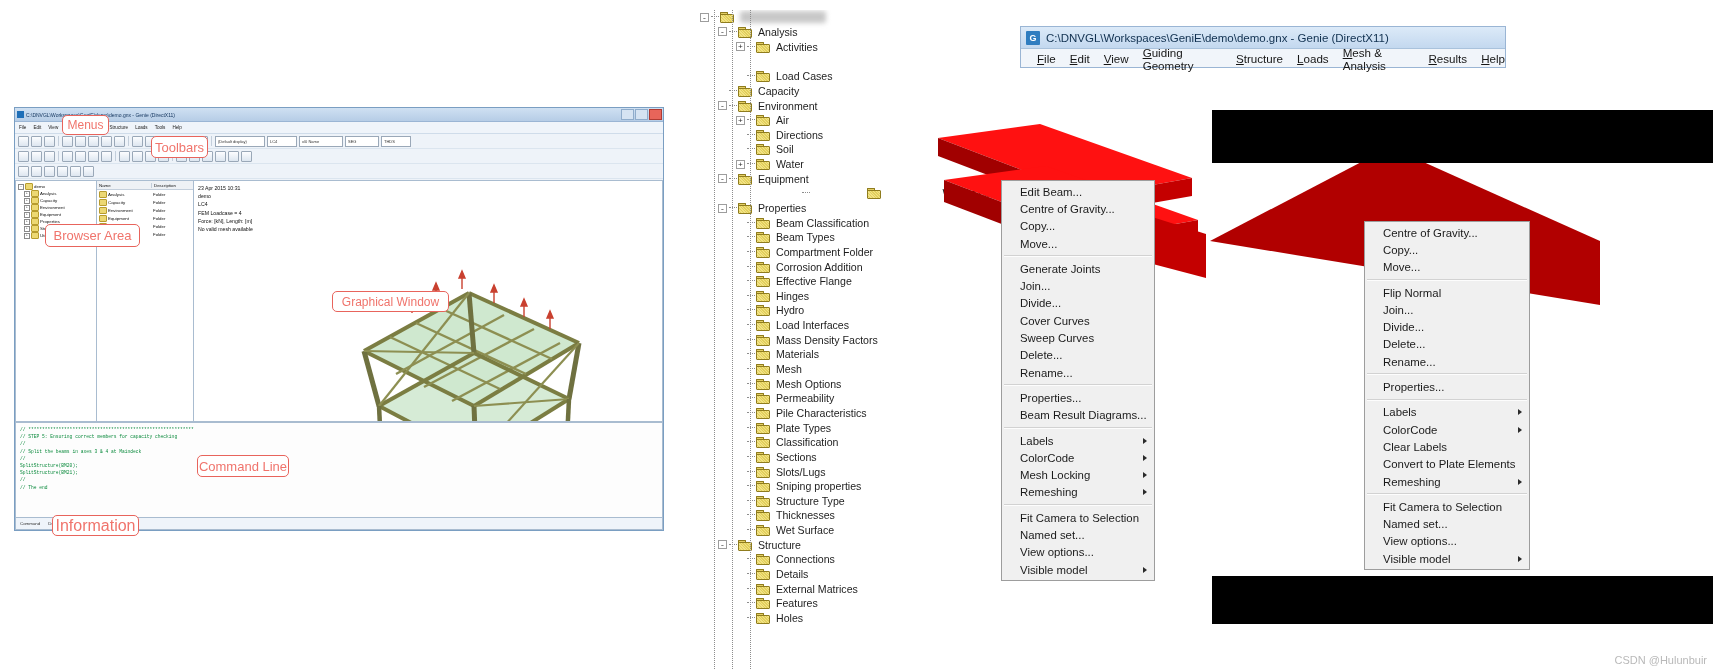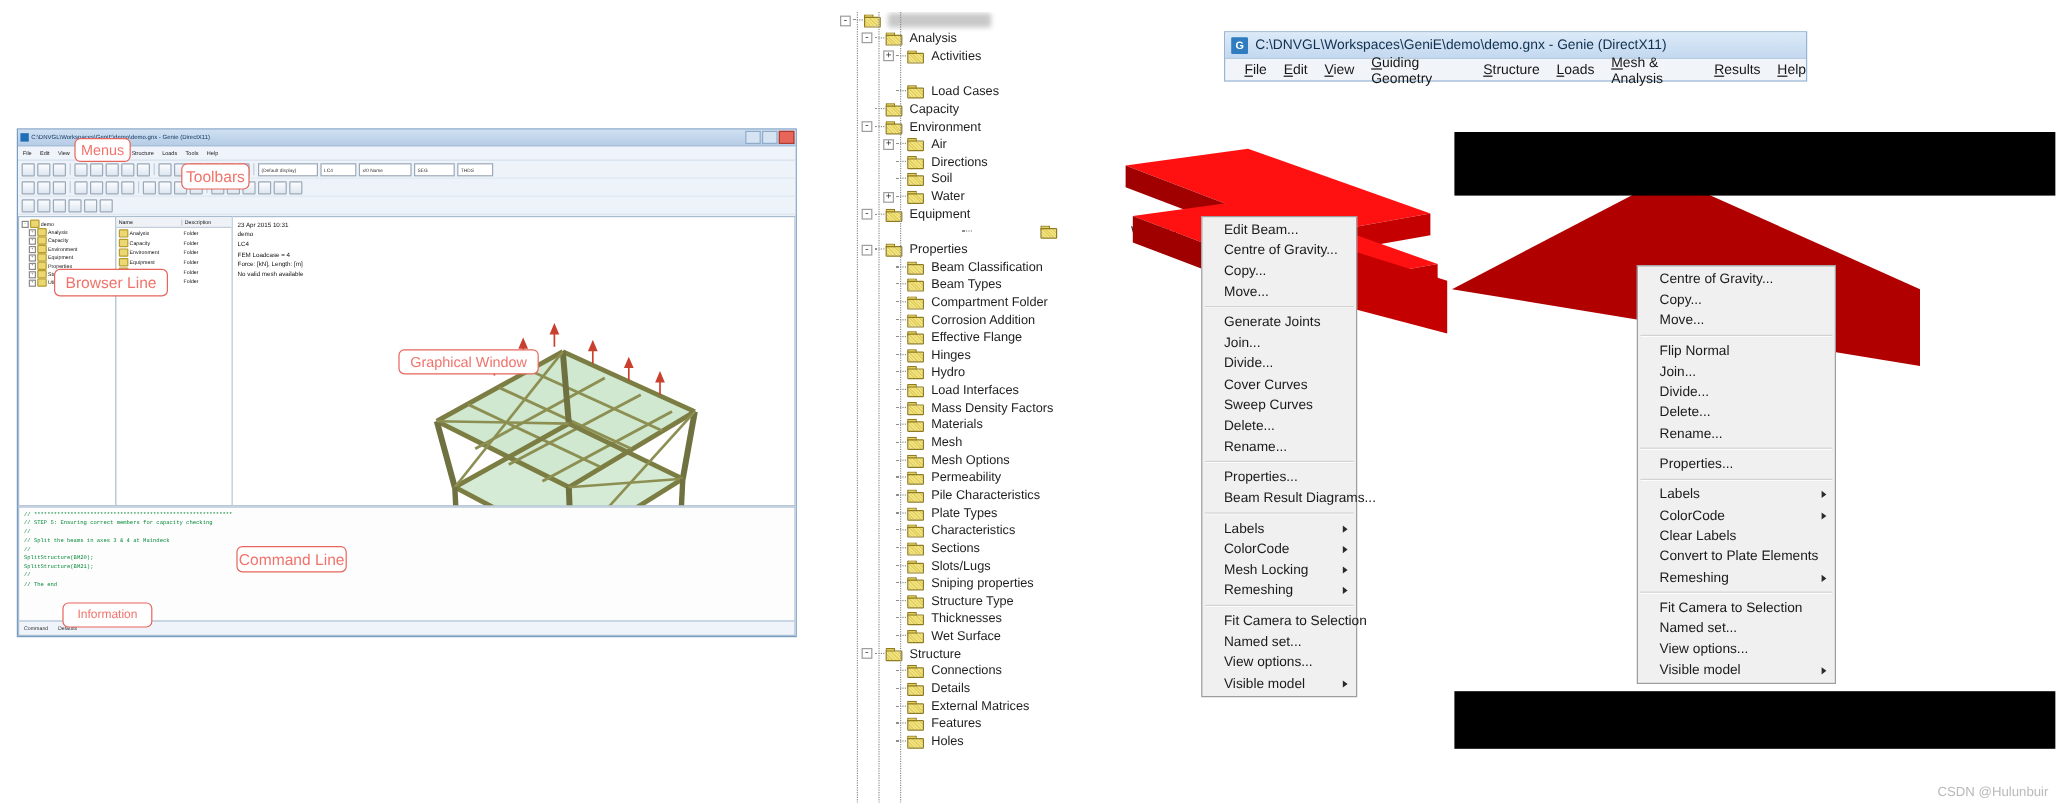--- a/index.html
+++ b/index.html
@@ -665,29 +665,29 @@
   </div>
 </div>
 
 <div class="callout" style="left:62px;top:115px;width:47px;height:20px;font-size:12px;">
   <span>Menus</span>
 </div>
 <div class="callout" style="left:151px;top:136px;width:57px;height:22px;font-size:13px;">
   <span>Toolbars</span>
 </div>
 <div class="callout" style="left:45px;top:224px;width:95px;height:23px;font-size:13px;">
-  <span>Browser Line</span>
+  <span>Browser Area</span>
 </div>
 <div class="callout" style="left:332px;top:291px;width:117px;height:21px;font-size:12px;">
   <span>Graphical Window</span>
 </div>
 <div class="callout" style="left:197px;top:455px;width:92px;height:22px;font-size:13px;">
   <span>Command Line</span>
 </div>
-<div class="callout" style="left:52px;top:502px;width:75px;height:21px;font-size:10px;">
+<div class="callout" style="left:52px;top:515px;width:87px;height:21px;font-size:16px;">
   <span>Information</span>
 </div>
 
 <div id="tree-col">
     <div class="tnode" style="padding-left: 0px;">
       <span class="exp">-</span>
       <span class="dots"></span>
       <span class="folder"></span>
       <span class="tlabel blur">GeniE Activity 26</span>
     </div>
@@ -850,21 +850,21 @@
     <div class="tnode" style="padding-left: 36px;">
       <span class="exp blank"></span>
       <span class="dots"></span>
       <span class="folder"></span>
       <span class="tlabel">Plate Types</span>
     </div>
     <div class="tnode" style="padding-left: 36px;">
       <span class="exp blank"></span>
       <span class="dots"></span>
       <span class="folder"></span>
-      <span class="tlabel">Characteristics</span>
+      <span class="tlabel">Classification</span>
     </div>
     <div class="tnode" style="padding-left: 36px;">
       <span class="exp blank"></span>
       <span class="dots"></span>
       <span class="folder"></span>
       <span class="tlabel">Sections</span>
     </div>
     <div class="tnode" style="padding-left: 36px;">
       <span class="exp blank"></span>
       <span class="dots"></span>
@@ -964,21 +964,21 @@
   <polygon points="200,92 276,116 276,160 200,140" fill="#c40000"></polygon>
 </svg>
 
 <svg class="redshape" style="left:1200px;top:145px;width:400px;height:160px;" viewBox="0 0 400 160">
   <polygon points="190,2 400,96 400,160 10,96" fill="#b10000"></polygon>
 </svg>
 
 <div class="blackbar" style="left:1212px;top:110px;width:501px;height:53px;"></div>
 <div class="blackbar" style="left:1212px;top:576px;width:501px;height:48px;"></div>
 
-<div class="ctxmenu" id="menu-beam" style="left:1001px;top:180px;width:130px;">
+<div class="ctxmenu" id="menu-beam" style="left:1001px;top:180px;width:154px;">
     <div class="mi">
       <span>Edit Beam...</span>
     </div>
     <div class="mi">
       <span>Centre of Gravity...</span>
     </div>
     <div class="mi">
       <span>Copy...</span>
     </div>
     <div class="mi">

